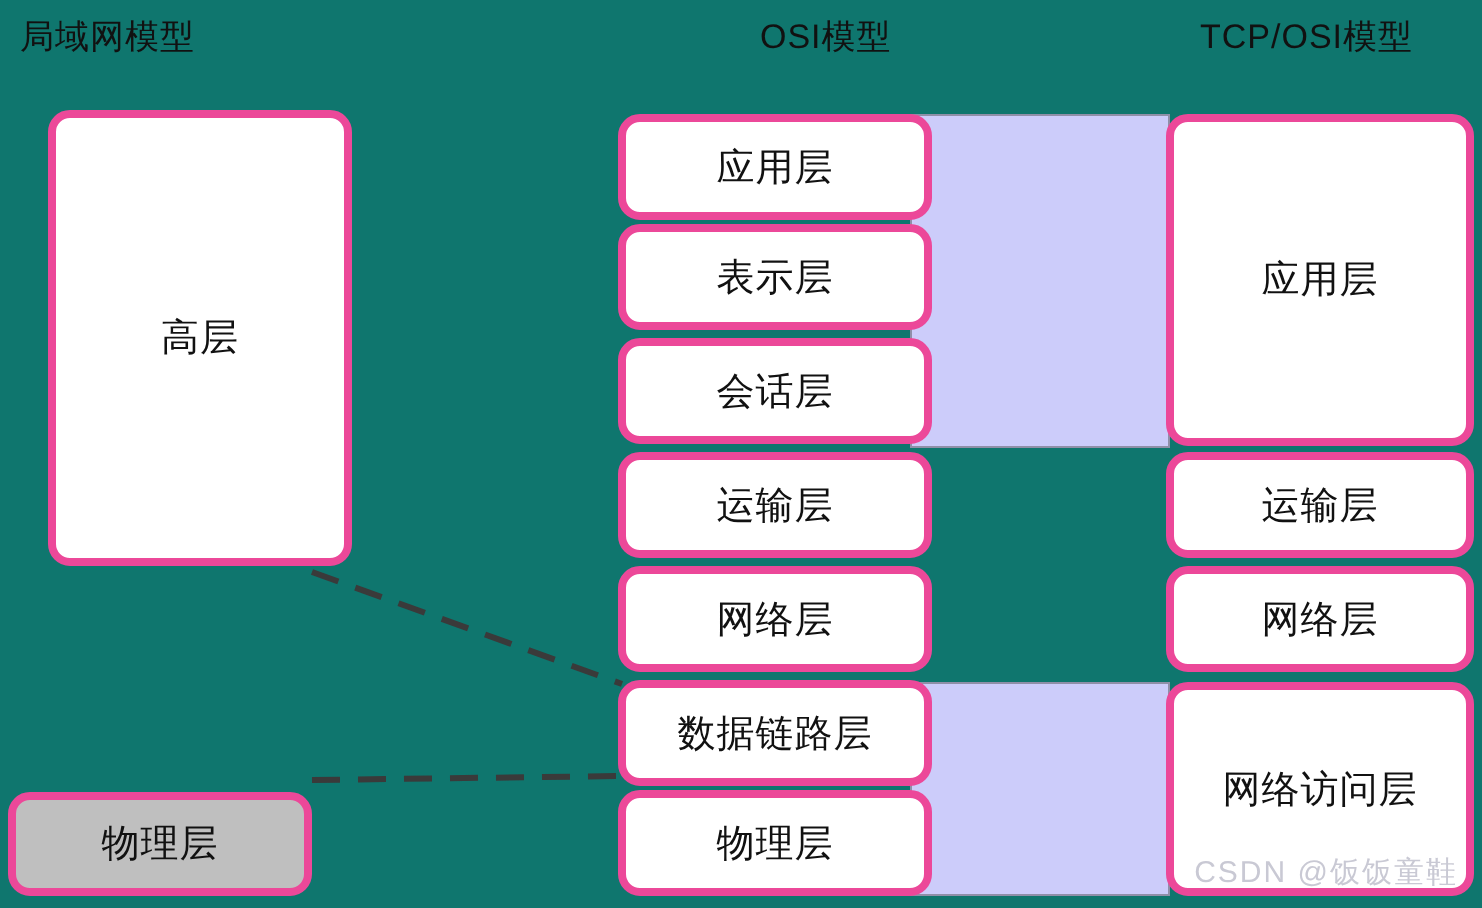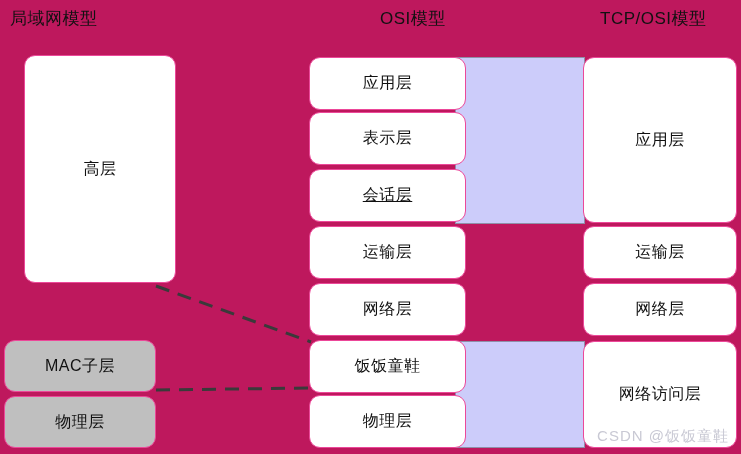--- a/index.html
+++ b/index.html
@@ -7,21 +7,21 @@
     padding: 0;
     background: #ffffff;
   }
   body {
     font-family: "Liberation Sans", "DejaVu Sans", sans-serif;
   }
   #canvas {
     position: relative;
     width: 741px;
     height: 454px;
-    background: #be185d;
+    background: #0f766e;
     overflow: hidden;
   }
 
   
   .col-title {
     position: absolute;
     font-size: 17px;
     color: #111111;
     letter-spacing: 0.5px;
     white-space: nowrap;
@@ -36,27 +36,27 @@
     position: absolute;
     background: #ccccfa;
     border: 1px solid #8f8fa8;
     box-sizing: border-box;
   }
 
   
   .box {
     position: absolute;
     box-sizing: border-box;
-    border: 1px solid #ec4899;
+    border: 4px solid #ec4899;
     border-radius: 11px;
     background: #ffffff;
     display: flex;
     align-items: center;
     justify-content: center;
-    font-size: 16px;
+    font-size: 19px;
     color: #111111;
     letter-spacing: 0.5px;
     white-space: nowrap;
   }
   .box.gray { background: #bfbfbf; }
 
   
   .connector {
     position: absolute;
     left: 0;
@@ -85,44 +85,41 @@
   <div class="col-title" id="title-lan">局域网模型</div>
   <div class="col-title" id="title-osi">OSI模型</div>
   <div class="col-title" id="title-tcp">TCP/OSI模型</div>
 
   <div class="band" id="band-upper" style="left:455px; top:57px; width:130px; height:167px;"></div>
   <div class="band" id="band-lower" style="left:455px; top:341px; width:130px; height:107px;"></div>
 
   <div class="box" style="left:4px; top:55px; width:152px; height:228px;margin-left:20px;">
     <span>高层</span>
   </div>
-  <div class="box gray" style="left:4px; top:340px; width:152px; height:52px;">
-    <span>MAC子层</span>
-  </div>
   <div class="box gray" style="left:4px; top:396px; width:152px; height:52px;">
     <span>物理层</span>
   </div>
 
   <div class="box" style="left:309px; top:57px; width:157px; height:53px;">
     <span>应用层</span>
   </div>
   <div class="box" style="left:309px; top:112px; width:157px; height:53px;font-family:Liberation Mono, monospace;">
     <span>表示层</span>
   </div>
-  <div class="box" style="left:309px; top:169px; width:157px; height:53px;text-decoration:underline;">
+  <div class="box" style="left:309px; top:169px; width:157px; height:53px;">
     <span>会话层</span>
   </div>
   <div class="box" style="left:309px; top:226px; width:157px; height:53px;">
     <span>运输层</span>
   </div>
   <div class="box" style="left:309px; top:283px; width:157px; height:53px;">
     <span>网络层</span>
   </div>
   <div class="box" style="left:309px; top:340px; width:157px; height:53px;">
-    <span>饭饭童鞋</span>
+    <span>数据链路层</span>
   </div>
   <div class="box" style="left:309px; top:395px; width:157px; height:53px;">
     <span>物理层</span>
   </div>
 
   <div class="box" style="left:583px; top:57px; width:154px; height:166px;">
     <span>应用层</span>
   </div>
   <div class="box" style="left:583px; top:226px; width:154px; height:53px;">
     <span>运输层</span>

